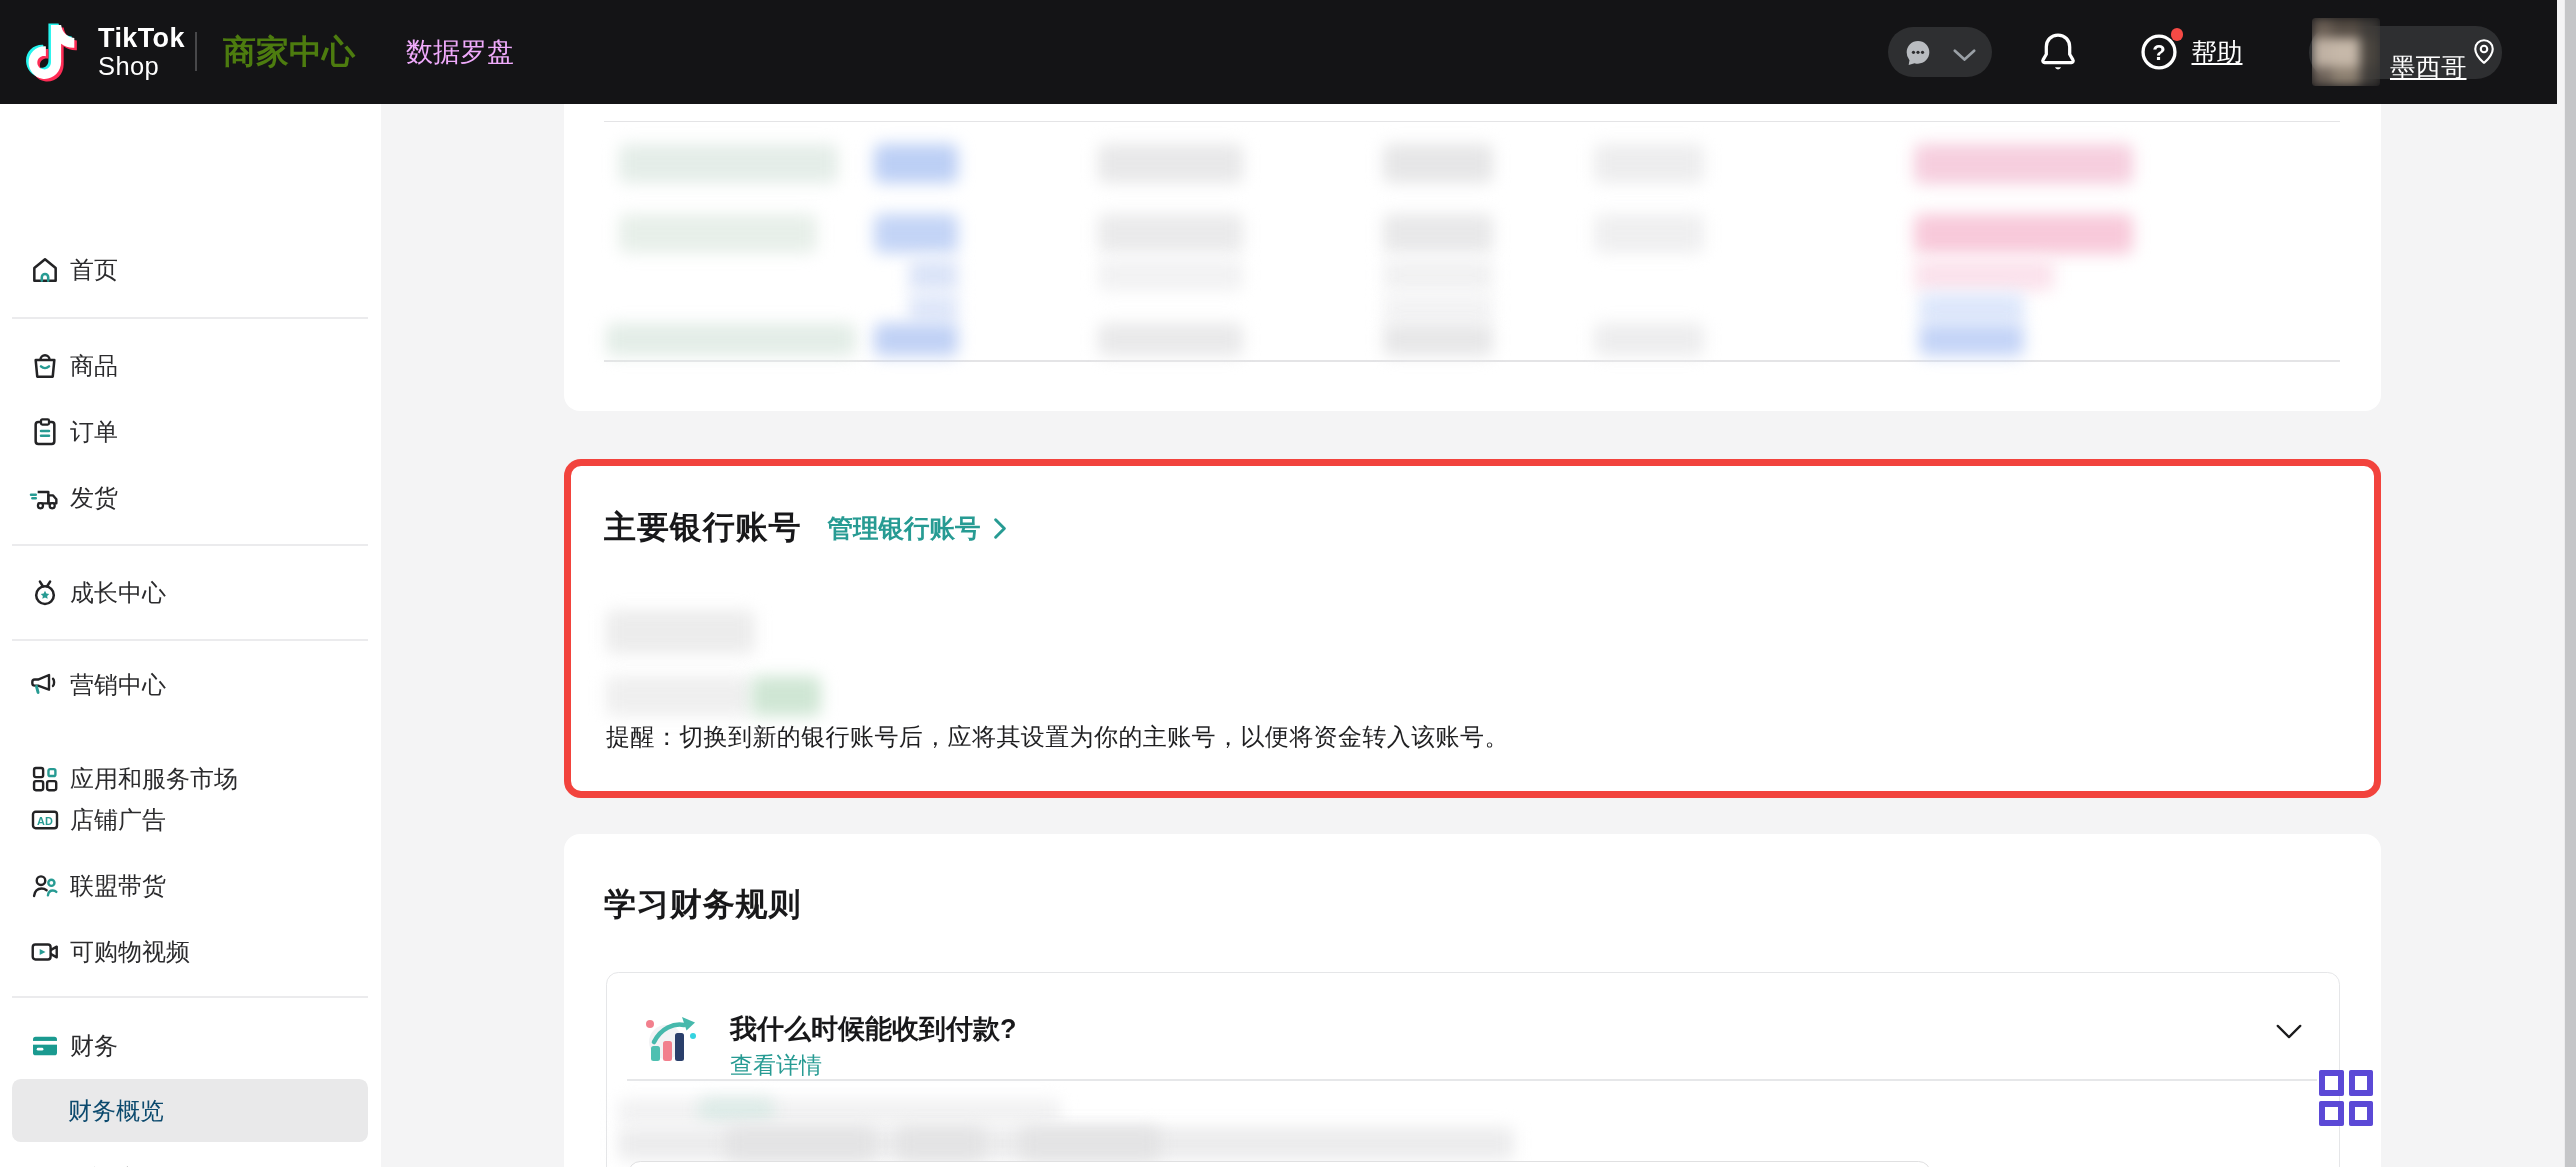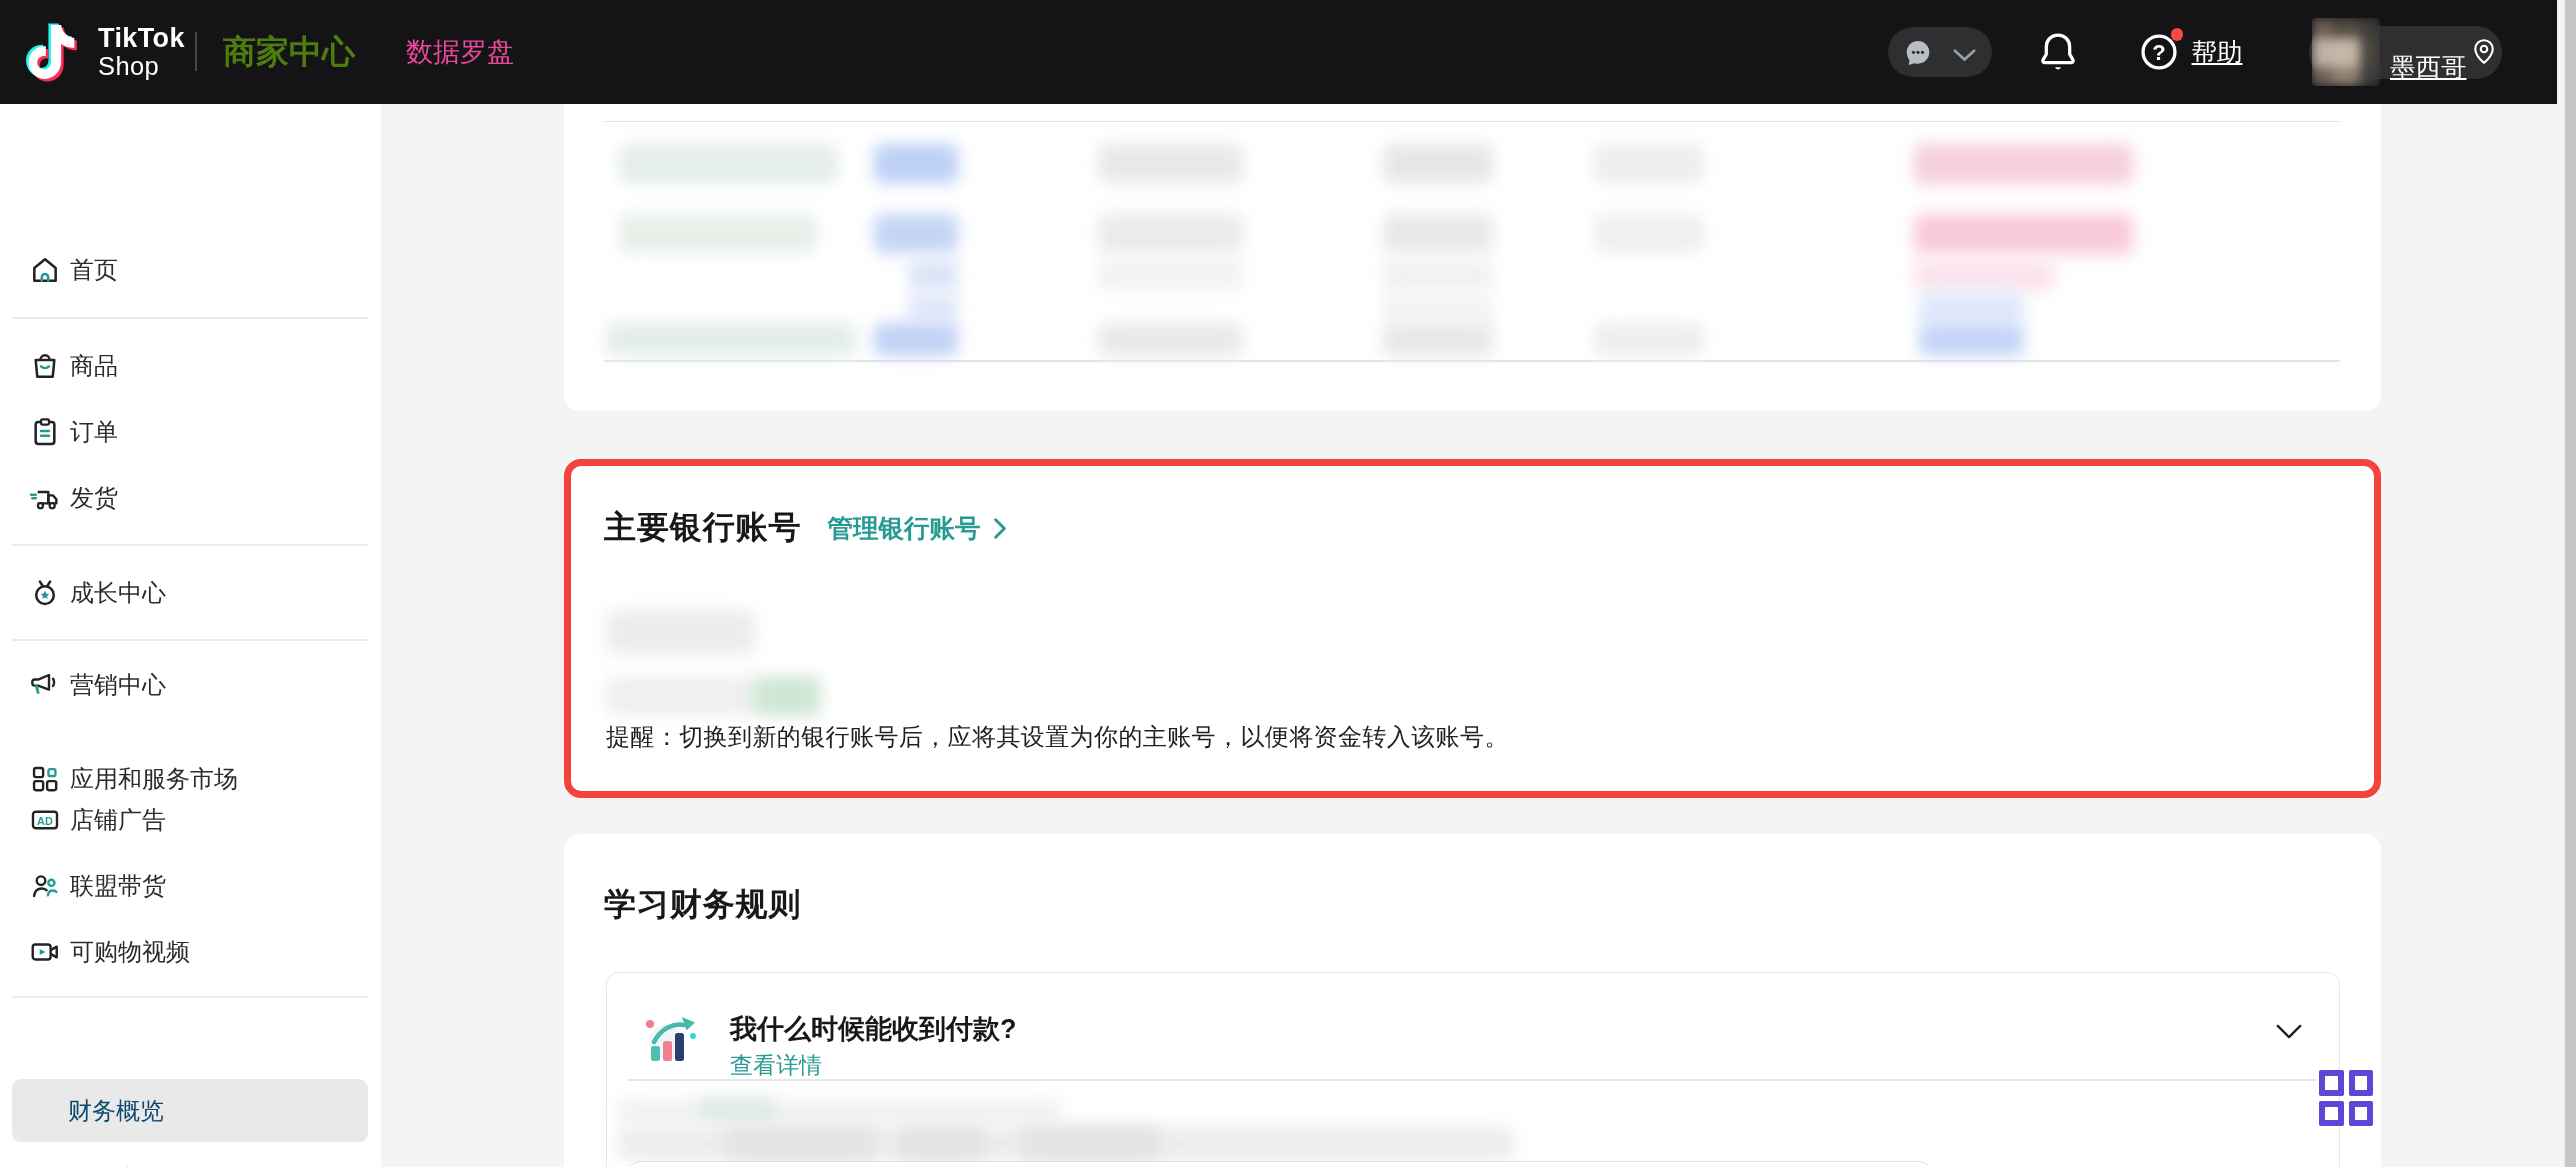--- a/index.html
+++ b/index.html
@@ -67,21 +67,21 @@
         <path d="M34 4c1.2 7.5 6 12.2 13 12.7v9.6c-4.9.3-9.3-1.2-13-3.9v17.8c0 10.6-8.6 18-18.6 16.6C8 55.6 2.3 49 2 41.3 1.6 31.6 9.5 24.4 19 25v9.7c-4.4-1-8 1.6-8.4 5.7-.4 3.6 2.5 7 6.3 7.2 4 .2 7.1-2.8 7.1-7V4h10z" fill="#fe2c55" transform="translate(2.5,2.5)"></path>
         <path d="M34 4c1.2 7.5 6 12.2 13 12.7v9.6c-4.9.3-9.3-1.2-13-3.9v17.8c0 10.6-8.6 18-18.6 16.6C8 55.6 2.3 49 2 41.3 1.6 31.6 9.5 24.4 19 25v9.7c-4.4-1-8 1.6-8.4 5.7-.4 3.6 2.5 7 6.3 7.2 4 .2 7.1-2.8 7.1-7V4h10z" fill="#ffffff"></path>
       </svg>
     </div>
     <div class="abs" style="left:98px; top:24px; color:#fff;">
       <div class="brand-line1">TikTok</div>
       <div class="brand-line2">Shop</div>
     </div>
     <div class="hdr-divider"></div>
     <div class="abs hdr-main-nav" style="left:223px; top:0; height:104px; line-height:104px; color:#4d7c0f;">商家中心</div>
-    <div class="abs hdr-sub-nav" style="left:406px; top:0; height:84px; line-height:104px; color:#ec4899;">数据罗盘</div>
+    <div class="abs hdr-sub-nav" style="left:406px; top:0; height:84px; line-height:104px; color:#f0abfc;">数据罗盘</div>
 
     <div class="hdr-pill" style="left:1888px; top:27px; width:104px; height:50px;">
       <svg class="abs" style="left:14px; top:9.7px;" width="32" height="32" viewBox="0 0 24 24">
         <path d="M12 3a8.5 8.5 0 0 1 8.5 8.5c0 4.7-3.8 8.5-8.5 8.5-.9 0-1.8-.14-2.6-.4L5 21l.6-3.6A8.47 8.47 0 0 1 3.5 11.5 8.5 8.5 0 0 1 12 3z" fill="#b9bcc0"></path>
         <circle cx="8.6" cy="11.5" r="1.2" fill="#2c2c2e"></circle>
           <circle cx="12" cy="11.5" r="1.2" fill="#2c2c2e"></circle>
           <circle cx="15.4" cy="11.5" r="1.2" fill="#2c2c2e"></circle>
       </svg>
       <svg class="abs" style="left:65px; top:22px;" width="23" height="12.3" viewBox="0 0 26 14">
         <path d="M2 2l11 10L24 2" stroke="#9aa0a6" stroke-width="3" fill="none" stroke-linecap="round"></path>
@@ -219,20 +219,28 @@
     <div class="side-item" style="top:821px;">
       <svg width="32" height="32" viewBox="0 0 24 24">
         <rect x="2.8" y="6.4" width="13.4" height="11.2" rx="2" stroke="#232325" stroke-width="1.8" fill="none"></rect>
         <path d="M16.2 10.6l4.6-2.6v8l-4.6-2.6" stroke="#232325" stroke-width="1.8" fill="none" stroke-linejoin="round"></path>
         <path d="M8 9.8l4.4 2.2L8 14.2z" fill="#279b93"></path>
       </svg>
       <span class="lbl">可购物视频</span>
     </div>
     <div class="side-div" style="top:892px;"></div>
 
+    <div class="side-item" style="top:915px;">
+      <svg width="32" height="32" viewBox="0 0 24 24">
+        <rect x="3" y="5" width="18" height="14" rx="2" fill="#1a9a90"></rect>
+        <rect x="3" y="8.2" width="18" height="2.8" fill="#ffffff"></rect>
+        <rect x="5.8" y="13.4" width="5" height="2" rx="1" fill="#ffffff"></rect>
+      </svg>
+      <span class="lbl">财务</span>
+    </div>
 
     <div class="sub-sel-bg"></div>
     <div class="sub-sel-lbl">财务概览</div>
     <div class="sub-item" style="top:1047px;">
       <span class="lbl">保证金</span>
     </div>
 
   </div>
 
   <div class="card" style="left:564px; top:104px; width:1817px; height:307px; border-radius:0 0 16px 16px;">

